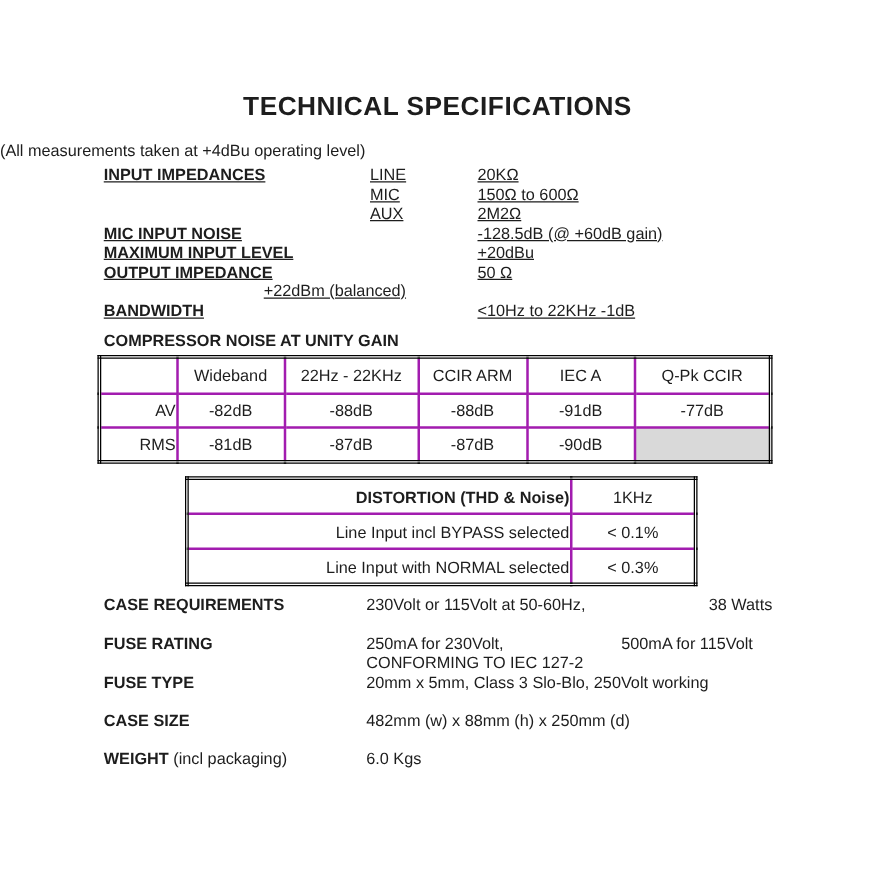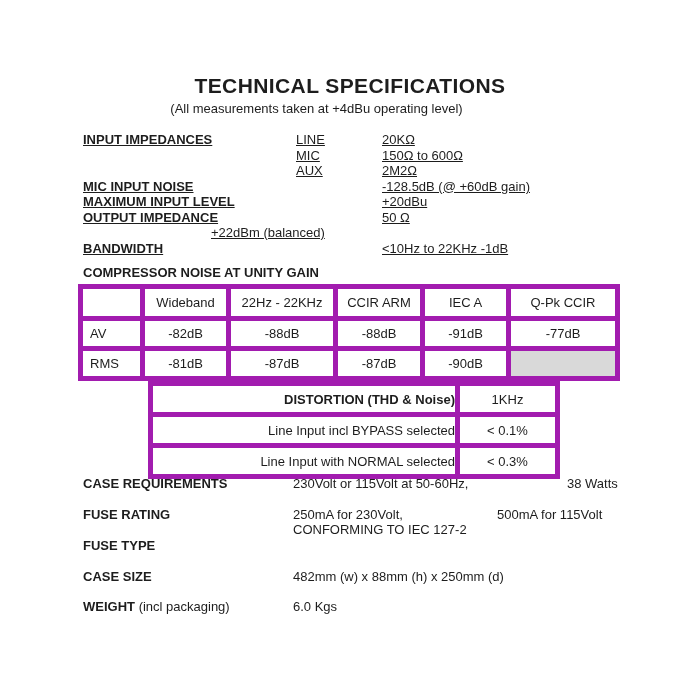--- a/index.html
+++ b/index.html
@@ -6,41 +6,41 @@
   #page {
     position:relative; width:700px; height:700px; background:#ffffff;
     font-family:"Liberation Sans", sans-serif; color:#1d1d1d;
     overflow:hidden;
   }
   .title {
     position:absolute; top:74px; left:0; width:700px; text-align:center;
     font-size:21px; font-weight:bold; letter-spacing:0.4px;
   }
   .subtitle {
-    position:absolute; top:101px; left:0; width:633px; text-align:center;
+    position:absolute; top:113px; left:0; width:633px; text-align:left;
     font-size:13px;
   }
 
   
   .spec-list { position:absolute; top:132px; left:83px; width:560px; font-size:13px; }
   .spec-row { display:flex; height:15.5px; line-height:15.5px; white-space:nowrap;text-decoration:underline; }
   .spec-row .lbl { width:171px; font-weight:bold; flex-shrink:0; }
   .spec-row .sub { width:86px; flex-shrink:0;margin-left:42px; }
   .spec-row .val { flex:1; }
 
   .comp-heading { position:absolute; top:265px; left:83px; font-size:13px; font-weight:bold; }
 
   table { border-collapse:collapse; table-layout:fixed; font-size:13px; color:#1d1d1d; }
   .comp-table, .dist-table { border:3px double #000; }
-  .comp-table td, .comp-table th, .dist-table td { border:5px solid #a21caf; padding:0; }
+  .comp-table td, .comp-table th, .dist-table td { border:2px solid #a21caf; padding:0; }
 
   .comp-table { position:absolute; top:284px; left:78px; width:539px; }
   .comp-table th { height:27px; text-align:center; font-weight:normal; }
   .comp-table td { height:25px; text-align:center; }
-  .comp-table .rowlabel { text-align:left; padding-left:7px;margin-top:12px; }
+  .comp-table .rowlabel { text-align:right; padding-left:7px;margin-top:12px; }
 
   .dist-table { position:absolute; top:381px; left:148px; width:407px; }
   .dist-table td { height:26px; text-align:center; }
   .dist-table .dlabel { text-align:right; padding-left:8px; }
   .dist-table .dheader { font-weight:bold; }
 
   
   .brow { position:absolute; left:0; width:700px; height:16px; font-size:13px; white-space:nowrap; }
   .brow span { position:absolute; top:0; }
   .b-lbl { left:83px; font-weight:bold; }
@@ -168,20 +168,21 @@
 
   <div class="brow" style="top:507px; height:32px">
     <span class="b-lbl">FUSE RATING</span>
     <span class="b-val">250mA for 230Volt,</span>
     <span class="b-val2-fuse">500mA for 115Volt</span>
     <span class="b-note">CONFORMING TO IEC 127-2</span>
   </div>
 
   <div class="brow" style="top:538px">
     <span class="b-lbl">FUSE TYPE</span>
+    <span class="b-val">20mm x 5mm, Class 3 Slo-Blo, 250Volt working</span>
   </div>
 
   <div class="brow" style="top:569px">
     <span class="b-lbl">CASE SIZE</span>
     <span class="b-val">482mm (w) x 88mm (h) x 250mm (d)</span>
   </div>
 
   <div class="brow" style="top:599px">
     <span class="b-lbl"><b>WEIGHT</b> <span class="plain">(incl packaging)</span></span>
     <span class="b-val">6.0 Kgs</span>

